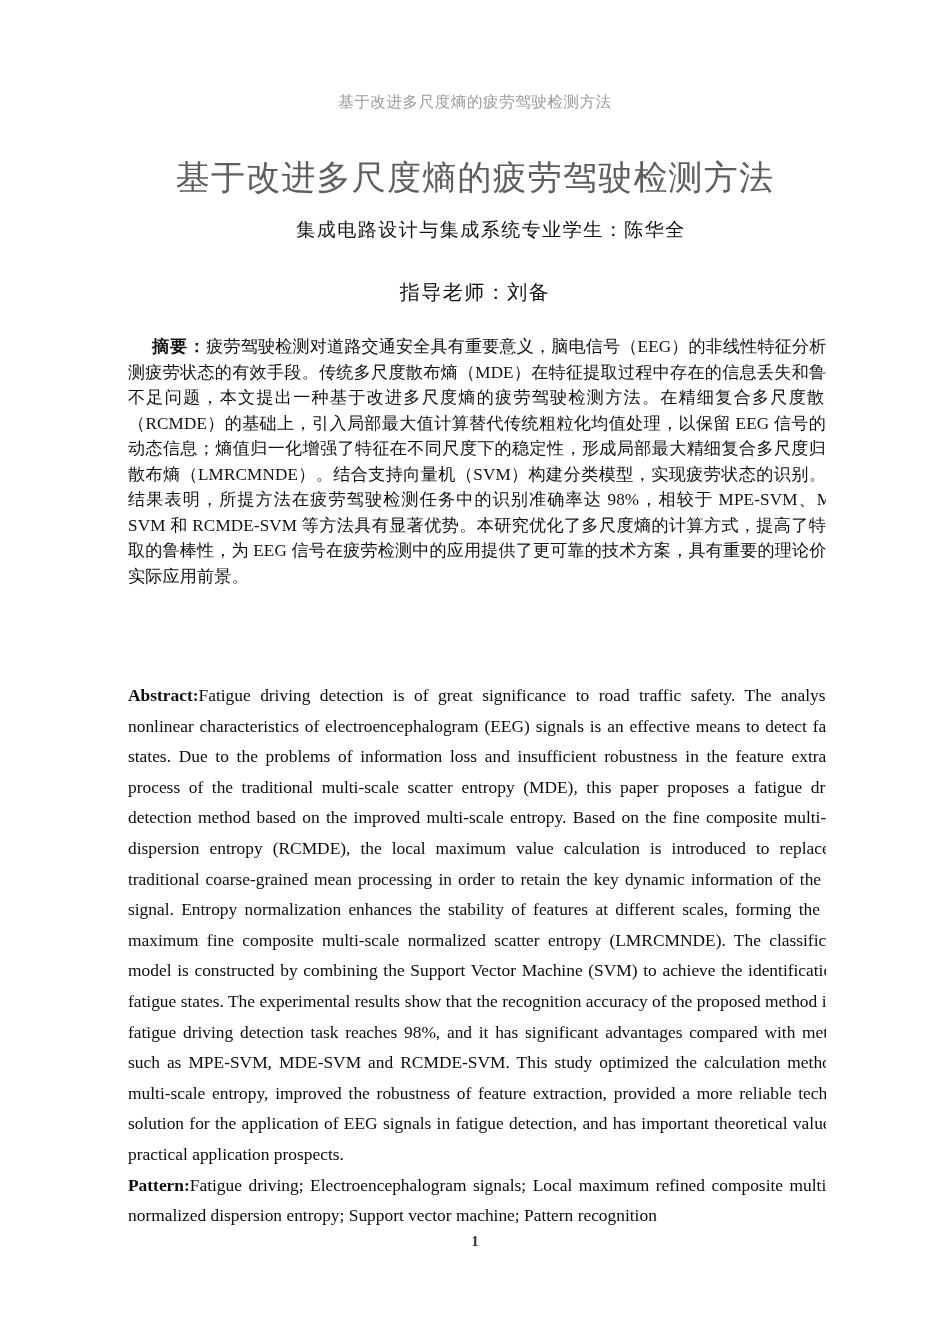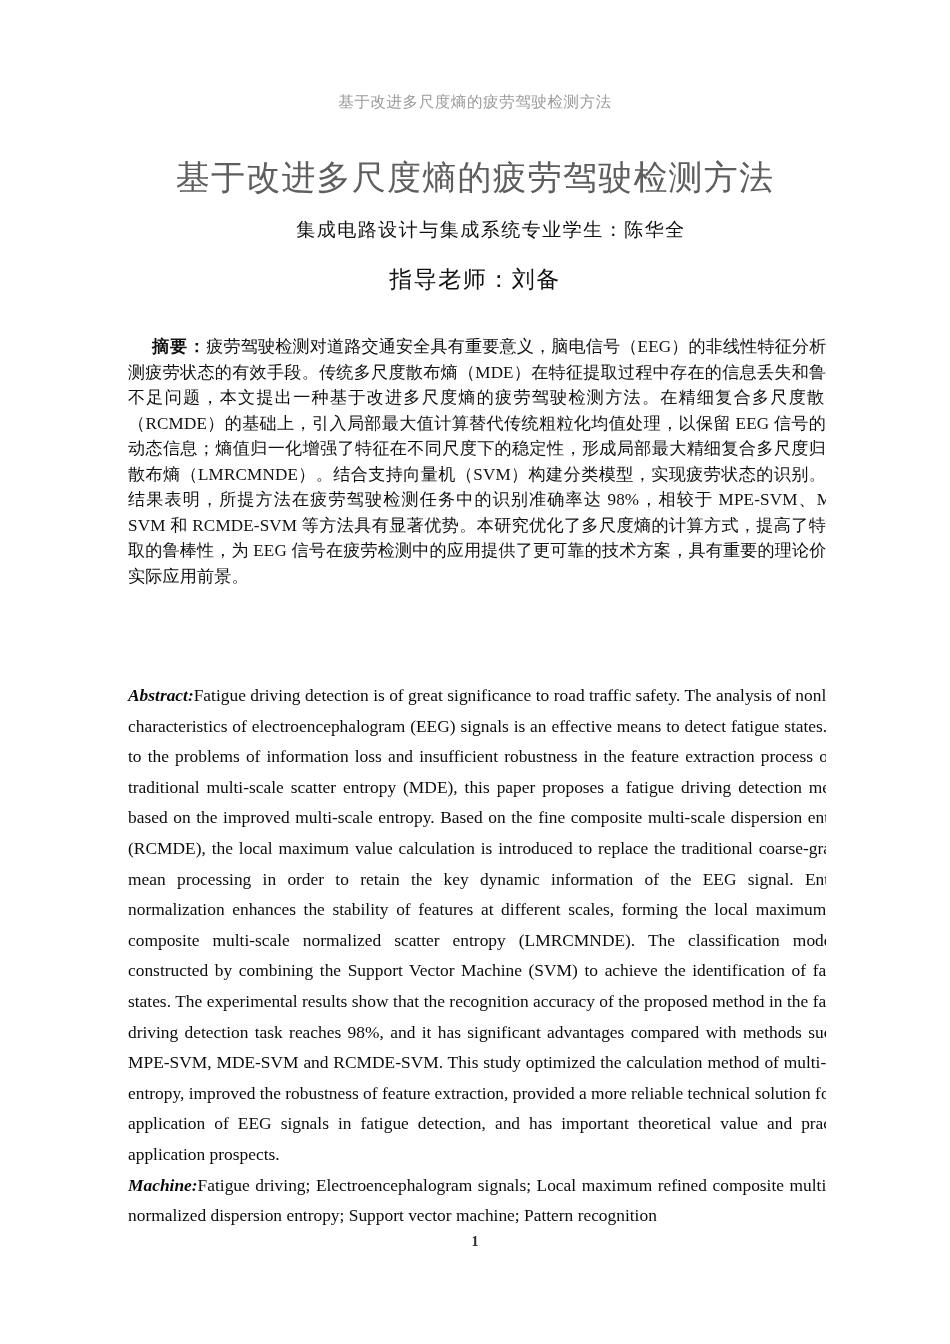--- a/index.html
+++ b/index.html
@@ -57,24 +57,24 @@
     font-size: 19px;
     color: #111111;
     letter-spacing: 1.5px;
     margin-top: 18px;
     white-space: nowrap;
     margin-left: 32px;
   }
 
   .advisor-line {
     font-family: "Liberation Serif", "DejaVu Serif", serif;
-    font-size: 23px;
+    font-size: 20px;
     color: #111111;
     letter-spacing: 1.5px;
-    margin-top: 21px;
+    margin-top: 36px;
     white-space: nowrap;
   }
 
   
   .cn-block {
     position: absolute;
     top: 334px;
     left: 128px;
     width: 733px;
     font-family: "Liberation Serif", "DejaVu Serif", serif;
@@ -104,21 +104,20 @@
     font-size: 17.4px;
     line-height: 30.6px;
     color: #0b0b0b;
     text-align: justify;
   }
 
   .en-block p { margin: 0; }
 
   .en-lbl {
     font-weight: 700;
-    font-style: italic;
   }
 
   
   .page-number {
     position: absolute;
     top: 1234px;
     left: 0;
     width: 950px;
     text-align: center;
     font-family: "Liberation Serif", "DejaVu Serif", serif;
@@ -139,18 +138,18 @@
     <div class="author-line">集成电路设计与集成系统专业学生：陈华全</div>
     <div class="advisor-line">指导老师：刘备</div>
   </div>
 
   <div class="cn-block">
     <p><span class="lbl-bold">摘要：</span><span>疲劳驾驶检测对道路交通安全具有重要意义，脑电信号（EEG）的非线性特征分析是检测疲劳状态的有效手段。传统多尺度散布熵（MDE）在特征提取过程中存在的信息丢失和鲁棒性不足问题，本文提出一种基于改进多尺度熵的疲劳驾驶检测方法。在精细复合多尺度散布熵（RCMDE）的基础上，引入局部最大值计算替代传统粗粒化均值处理，以保留 EEG 信号的关键动态信息；熵值归一化增强了特征在不同尺度下的稳定性，形成局部最大精细复合多尺度归一化散布熵（LMRCMNDE）。结合支持向量机（SVM）构建分类模型，实现疲劳状态的识别。实验结果表明，所提方法在疲劳驾驶检测任务中的识别准确率达 98%，相较于 MPE-SVM、MDE-SVM 和 RCMDE-SVM 等方法具有显著优势。本研究优化了多尺度熵的计算方式，提高了特征提取的鲁棒性，为 EEG 信号在疲劳检测中的应用提供了更可靠的技术方案，具有重要的理论价值和实际应用前景。</span></p>
   </div>
 
   <div class="en-block">
     <p><span class="en-lbl">Abstract:</span><span>Fatigue driving detection is of great significance to road traffic safety. The analysis of nonlinear characteristics of electroencephalogram (EEG) signals is an effective means to detect fatigue states. Due to the problems of information loss and insufficient robustness in the feature extraction process of the traditional multi-scale scatter entropy (MDE), this paper proposes a fatigue driving detection method based on the improved multi-scale entropy. Based on the fine composite multi-scale dispersion entropy (RCMDE), the local maximum value calculation is introduced to replace the traditional coarse-grained mean processing in order to retain the key dynamic information of the EEG signal. Entropy normalization enhances the stability of features at different scales, forming the local maximum fine composite multi-scale normalized scatter entropy (LMRCMNDE). The classification model is constructed by combining the Support Vector Machine (SVM) to achieve the identification of fatigue states. The experimental results show that the recognition accuracy of the proposed method in the fatigue driving detection task reaches 98%, and it has significant advantages compared with methods such as MPE-SVM, MDE-SVM and RCMDE-SVM. This study optimized the calculation method of multi-scale entropy, improved the robustness of feature extraction, provided a more reliable technical solution for the application of EEG signals in fatigue detection, and has important theoretical value and practical application prospects.</span></p>
-    <p><span class="en-lbl">Machine:</span><span>Fatigue driving; Electroencephalogram signals; Local maximum refined composite multiscale normalized dispersion entropy; Support vector machine; Pattern recognition</span></p>
+    <p><span class="en-lbl">Pattern:</span><span>Fatigue driving; Electroencephalogram signals; Local maximum refined composite multiscale normalized dispersion entropy; Support vector machine; Pattern recognition</span></p>
   </div>
 
   <div class="page-number">1</div>
 
 </div>
 
 </body></html>

